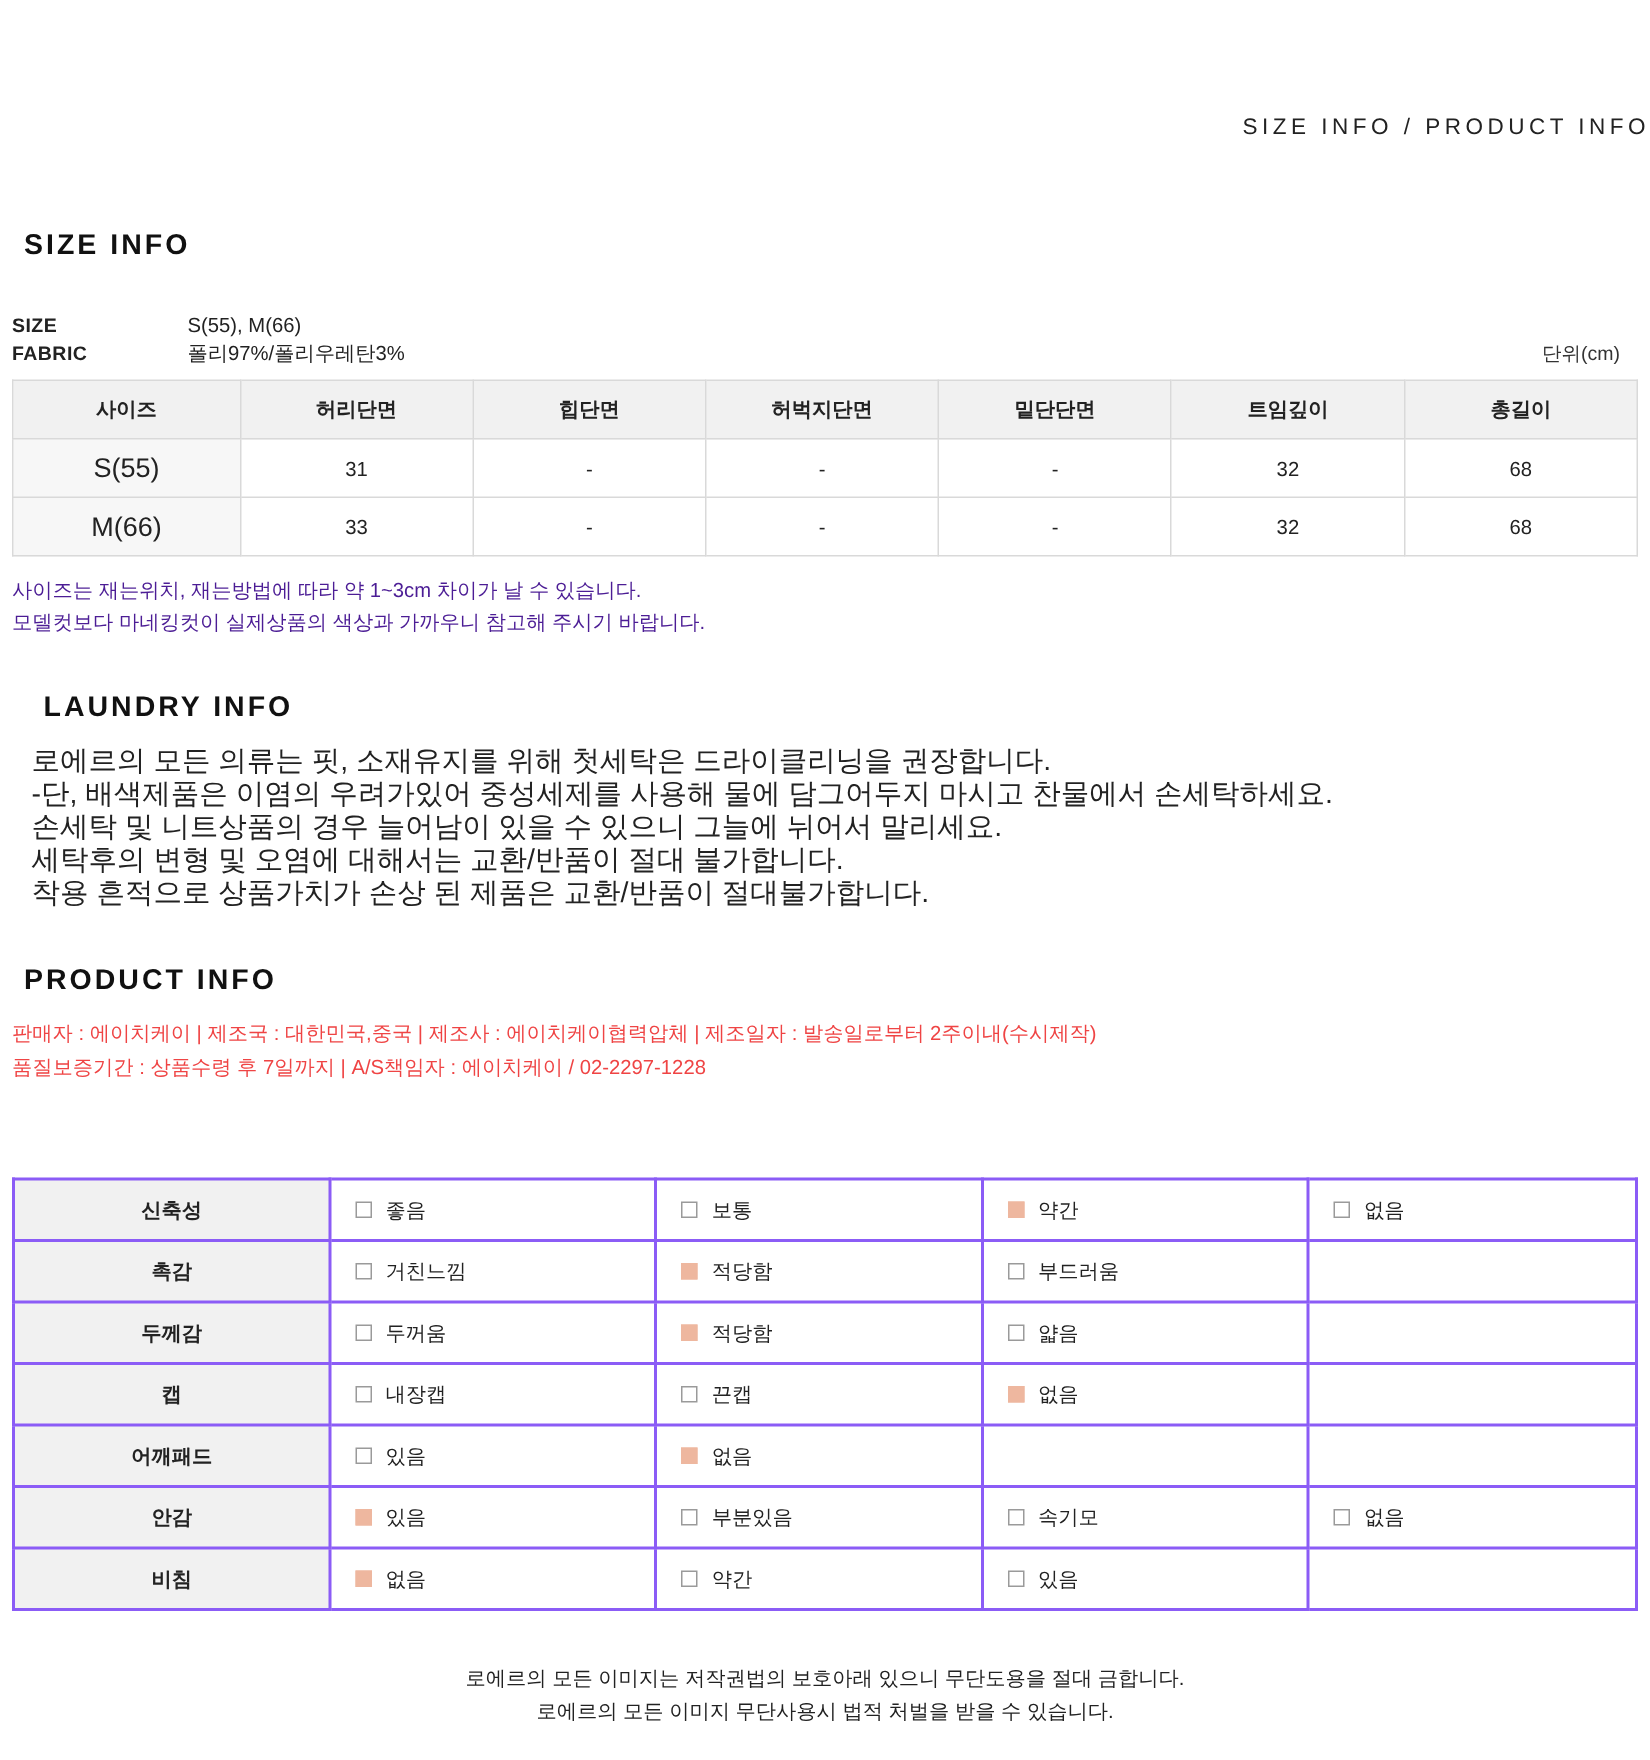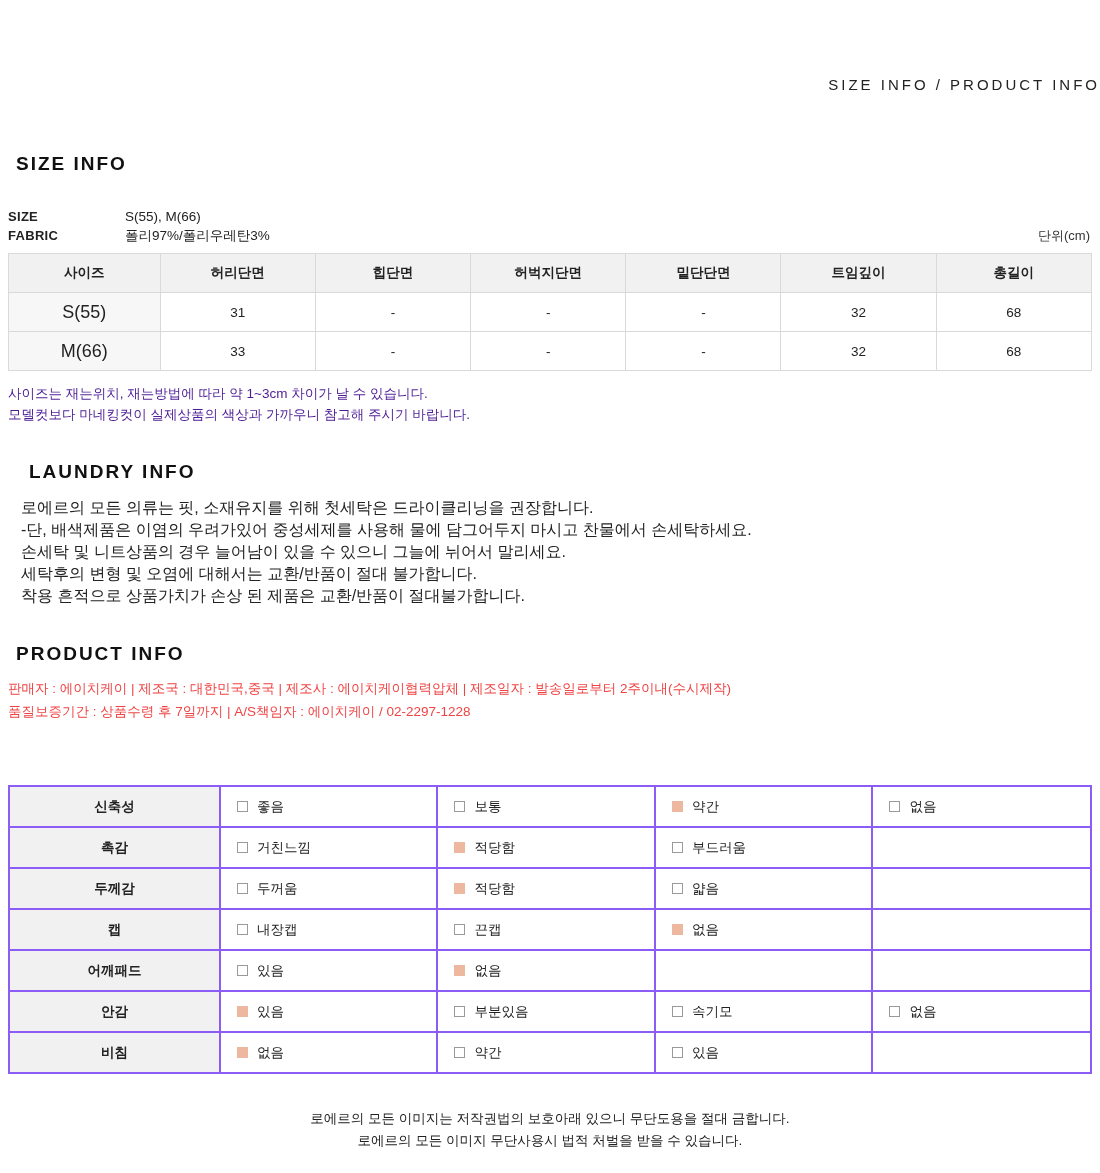--- a/index.html
+++ b/index.html
@@ -61,21 +61,21 @@
     width: 78px;
     font-weight: bold;
     font-size: 13px;
     letter-spacing: .3px;
   }
   .meta-value {
     font-size: 13.5px;
   }
   .unit-note {
     position: absolute;
-    right: 2px;
+    right: 12px;
     bottom: 0;
     font-size: 13px;
     color: #333;
   }
 
   
   table.size-table {
     width: 100%;
     border-collapse: collapse;
     margin-top: 8px;
@@ -109,21 +109,21 @@
     color: #4c1d95;
   }
 
   
   .block-laundry {
     margin-top: 36px;
     margin-left: 13px;
   }
   .laundry-lines {
     margin-top: 14px;
-    font-size: 16px;
+    font-size: 19px;
     line-height: 22px;
     color: #222;
   }
 
   
   .block-product {
     margin-top: 36px;
   }
   .product-lines {
     margin-top: 12px;

